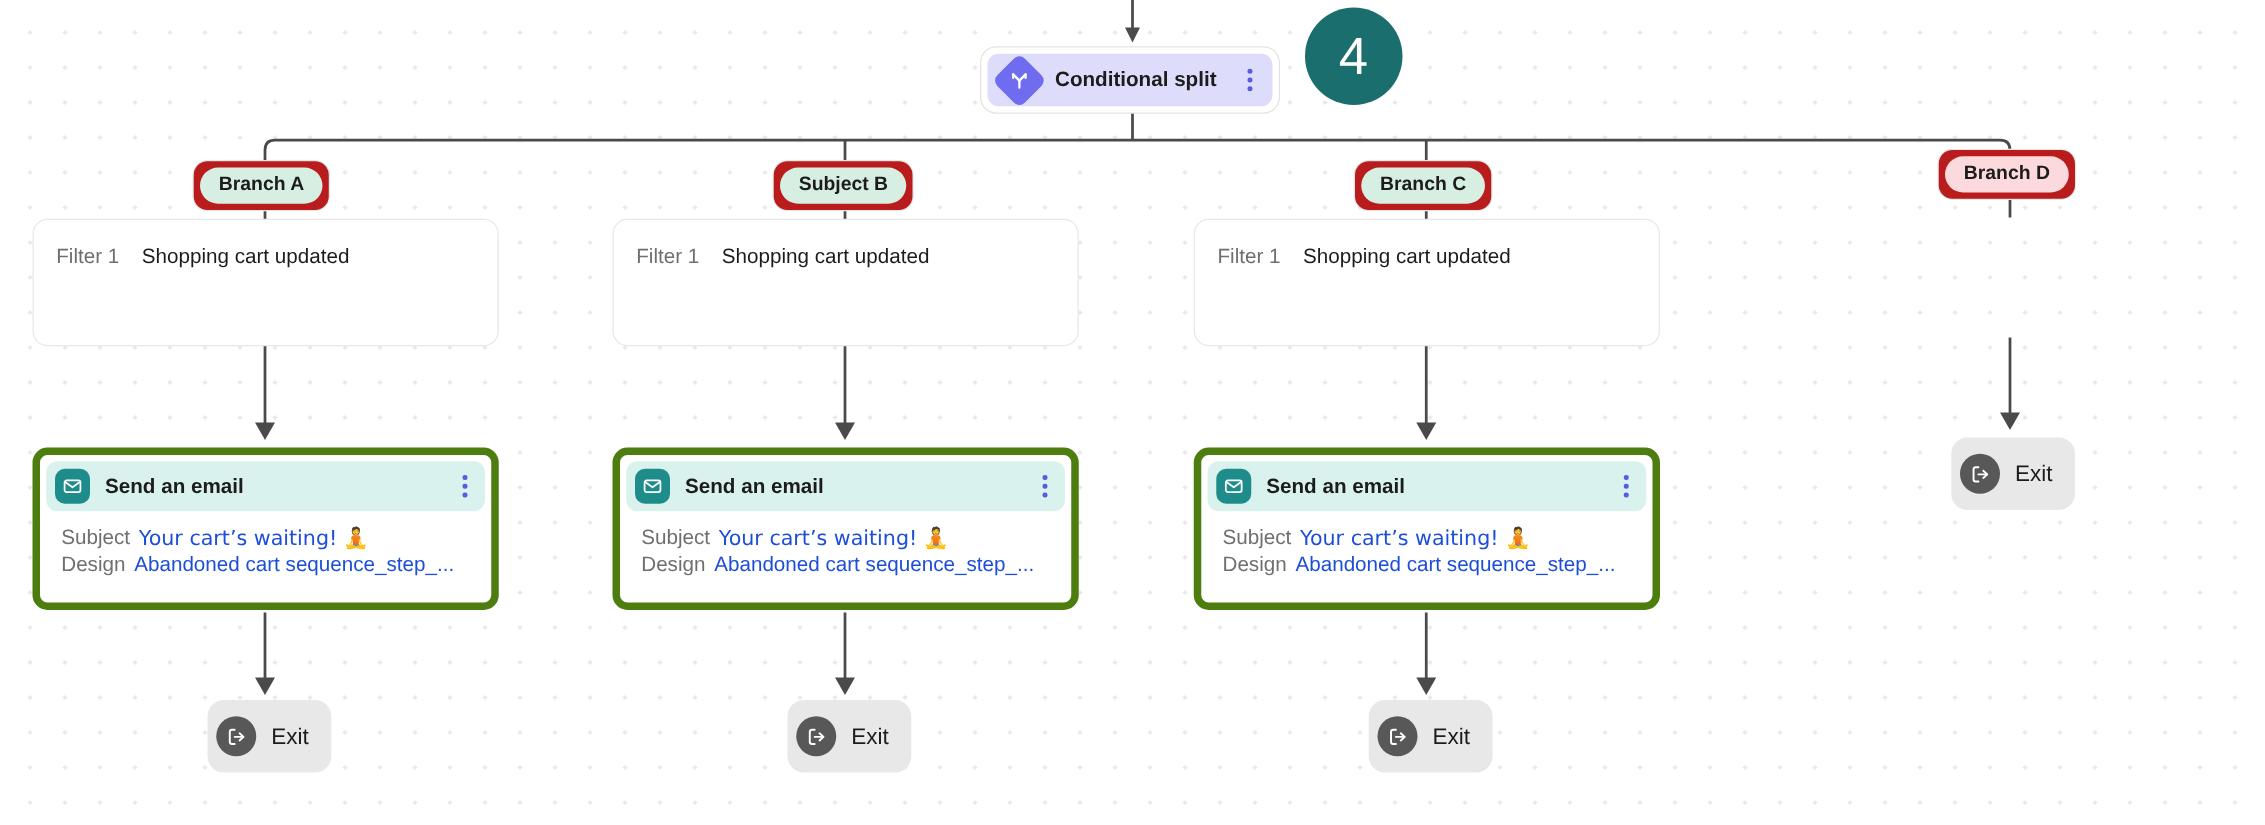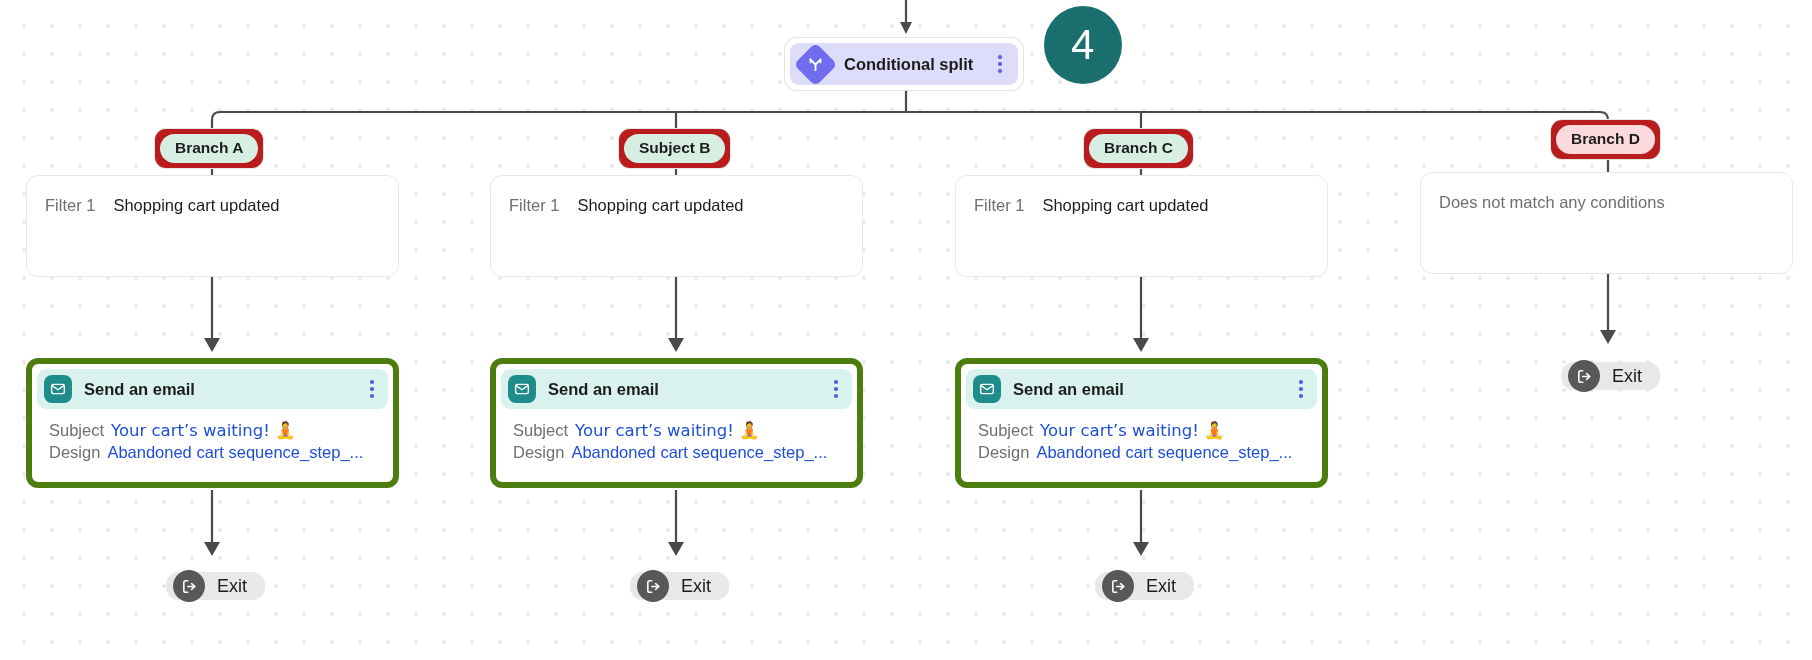--- a/index.html
+++ b/index.html
@@ -216,25 +216,24 @@
     overflow: hidden;
     text-overflow: ellipsis;
     white-space: nowrap;
   }
   .emoji { font-family: "DejaVu Sans", sans-serif; }
 
   
   .exit-node {
     background: #e8e8e8;
     border-radius: 13px;
-    height: 28px;
+    height: 58px;
     display: inline-flex;
     align-items: center;
     padding: 0 18px 0 7px;
-    margin-top: 12px;
   }
   .exit-icon {
     width: 32px; height: 32px;
     border-radius: 50%;
     background: #585858;
     display: flex;
     align-items: center;
     justify-content: center;
     flex: 0 0 auto;
   }
@@ -333,23 +332,20 @@
     </div>
   </div>
 
   <div class="node filter-card" style="left:955px; top:175px;">
     <div class="filter-row">
       <span class="filter-key">Filter 1</span>
       <span class="filter-val">Shopping cart updated</span>
     </div>
   </div>
 
-  <div class="node filter-card" style="left:1420px; top:172px; width:373px;">
-    <div class="fallback-text">Does not match any conditions</div>
-  </div>
 
   <div class="node email-card" style="left:26px; top:358px;">
     <div class="email-head">
       <span class="email-icon">
         <svg width="16" height="16" viewBox="0 0 24 24" fill="none" stroke="#ffffff" stroke-width="2.1" stroke-linecap="round" stroke-linejoin="round">
           <rect x="2.5" y="5" width="19" height="14" rx="2.4"></rect>
           <path d="M3.2 7 L12 13.2 L20.8 7"></path>
         </svg>
       </span>
       <span class="email-title">Send an email</span>

